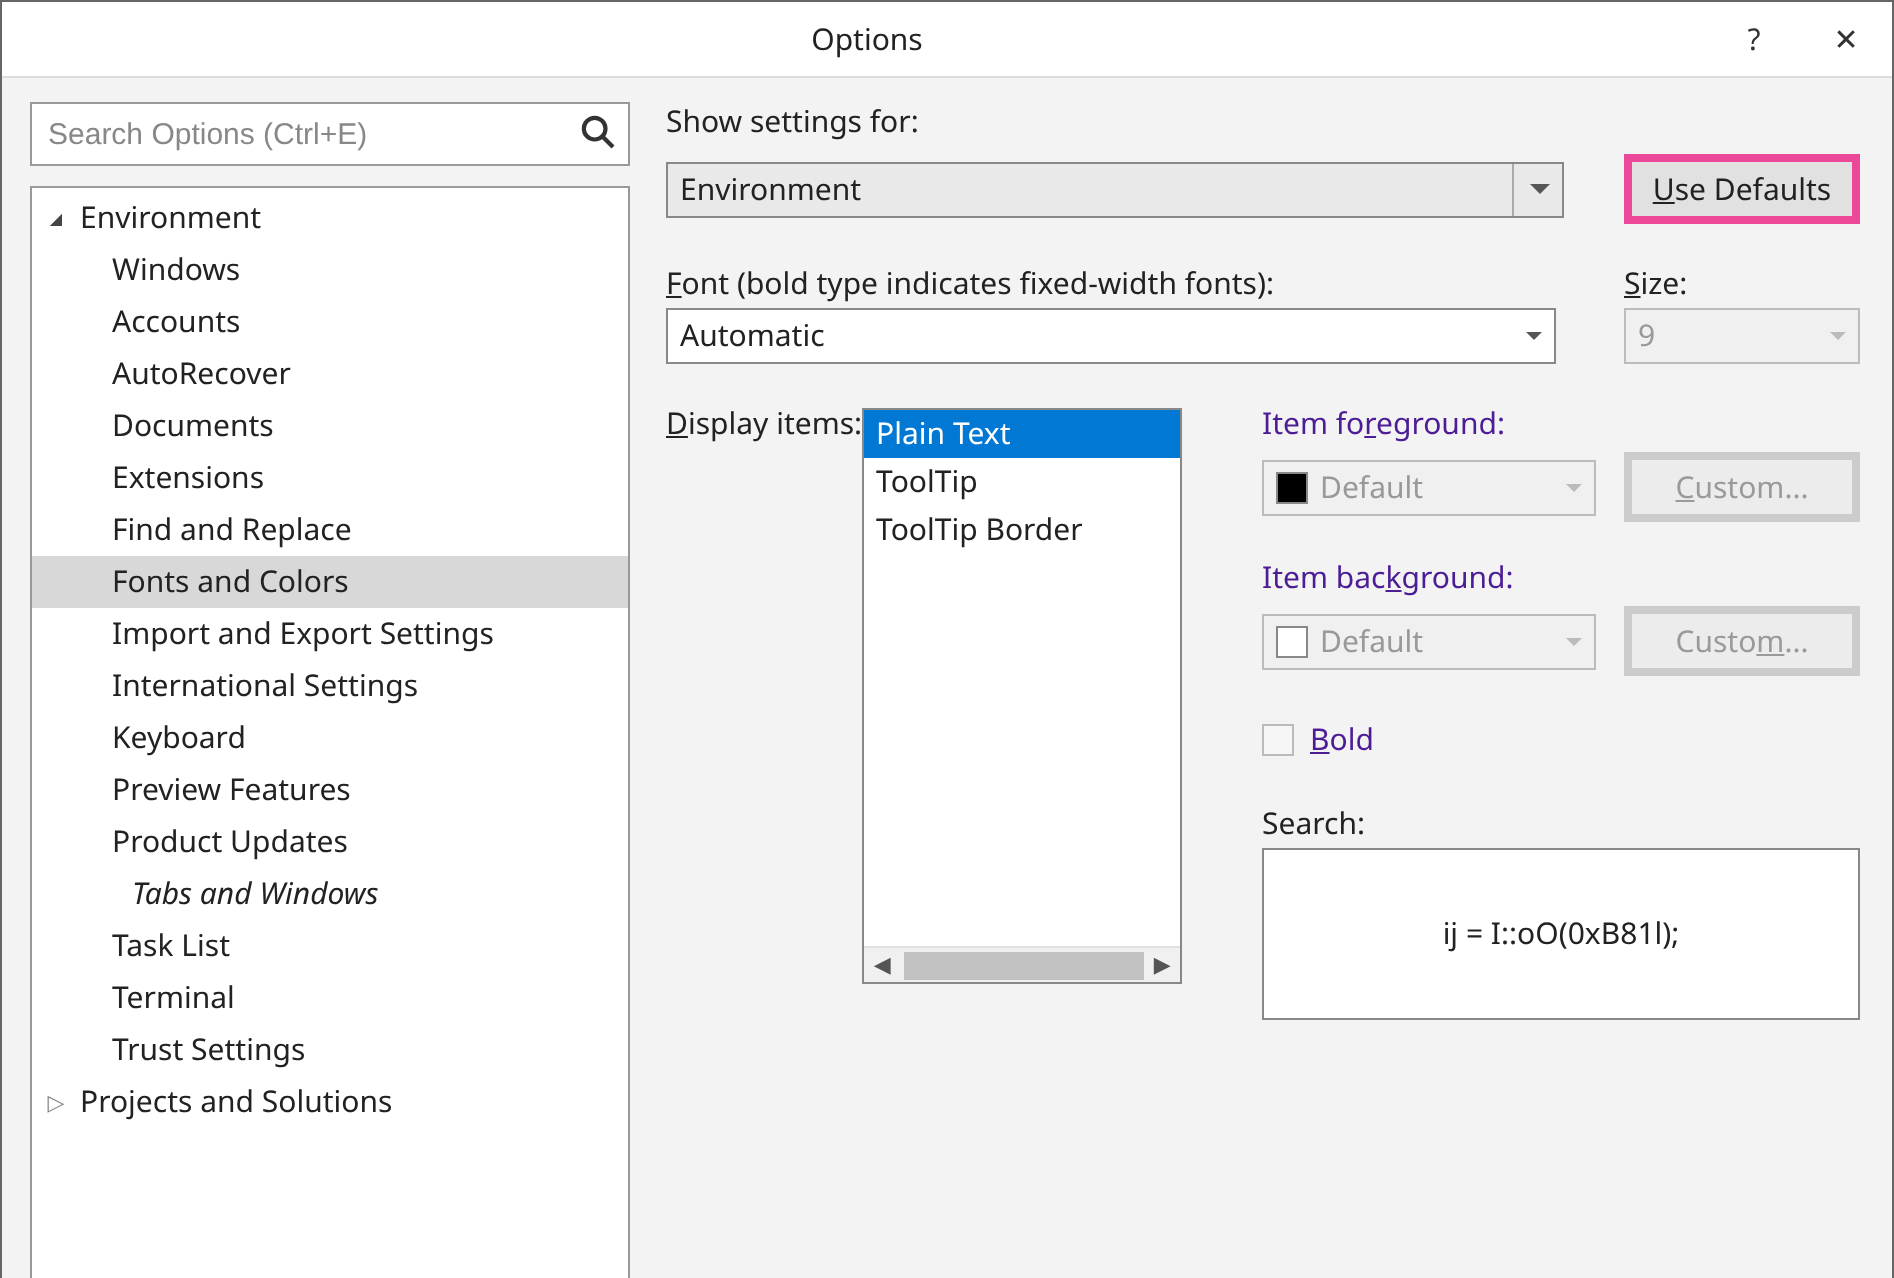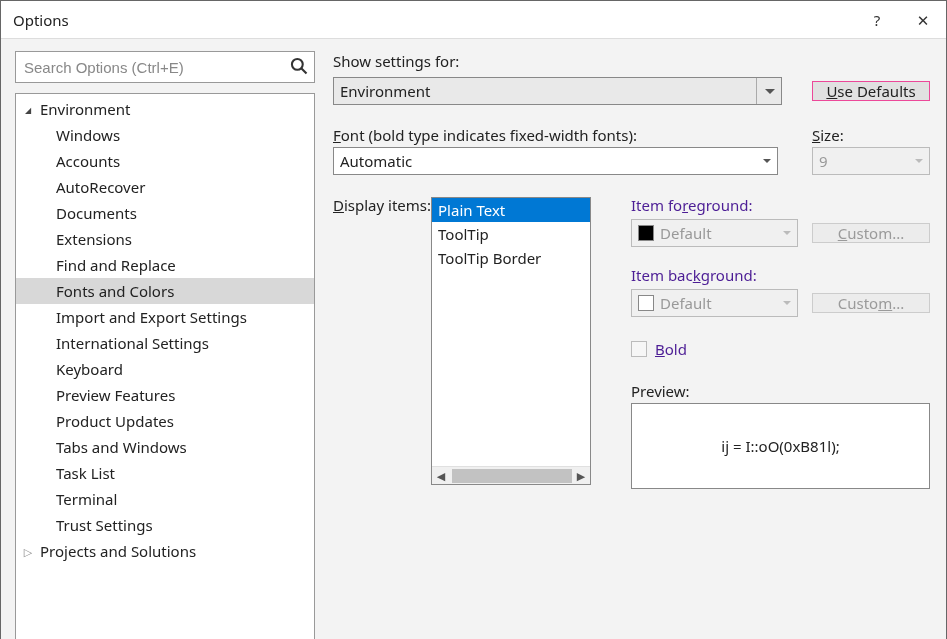--- a/index.html
+++ b/index.html
@@ -19,20 +19,21 @@
     background: #fff;
     display: flex; flex-direction: column;
   }
   
   .titlebar {
     height: 38px;
     display: flex; align-items: center;
     padding: 0 0 0 12px;
     border-bottom: 1px solid #ddd;
     background: #fff;
+    text-align: center;
   }
   .titlebar .title { font-size: 15px; flex: 1; }
   .titlebar .btn {
     width: 46px; height: 38px;
     display: flex; align-items: center; justify-content: center;
     font-size: 15px; color: #333;
   }
   
   .body {
     flex: 1;
@@ -137,23 +138,23 @@
   .caret-down {
     width: 0; height: 0;
     border-left: 5px solid transparent;
     border-right: 5px solid transparent;
     border-top: 5px solid #555;
   }
   .caret-down.sm {
     border-left-width: 4px; border-right-width: 4px; border-top-width: 4px;
   }
   .btn-std {
-    height: 20px;
+    height: 35px;
     min-width: 112px;
-    border: 1px solid #ec4899;
+    border: 4px solid #ec4899;
     background: #e1e1e1;
     font-size: 15px;
     display: flex; align-items: center; justify-content: center;
     cursor: default;
   }
   .btn-std.disabled {
     color: #9a9a9a;
     border-color: #ccc;
     background: #ececec;
   }
@@ -272,21 +273,21 @@
             <div class="tree-item depth1">
               <span style="margin-left: 6px;">Keyboard</span>
             </div>
             <div class="tree-item depth1">
               <span style="margin-left: 6px;">Preview Features</span>
             </div>
             <div class="tree-item depth1">
               <span style="margin-left: 6px;">Product Updates</span>
             </div>
             <div class="tree-item depth1">
-              <span style="margin-left: 6px;">Tabs and Windows</span>
+              <span style="margin-left: 16px; font-style: italic;">Tabs and Windows</span>
             </div>
             <div class="tree-item depth1">
               <span style="margin-left: 6px;">Task List</span>
             </div>
             <div class="tree-item depth1">
               <span style="margin-left: 6px;">Terminal</span>
             </div>
             <div class="tree-item depth1">
               <span style="margin-left: 6px;">Trust Settings</span>
             </div>
@@ -380,21 +381,21 @@
             <div class="btn-std disabled" style="min-width:118px;">
                 <span>Custo<span class="u">m</span>...</span>
               </div>
           </div>
 
           <div style="margin-top:22px; display:flex; align-items:center;">
             <span class="checkbox"></span>
             <span class="label disabled" style="margin:0;"><span class="u">B</span>old</span>
           </div>
 
-          <span class="label" style="margin-top:22px;">Preview:</span>
+          <span class="label" style="margin-top:22px;">Search:</span>
           <div class="sample-box">
             <span>ij = I::oO(0xB81l);</span>
           </div>
         </div>
       </div>
     </div>
   </div>
 
 </div>
 

